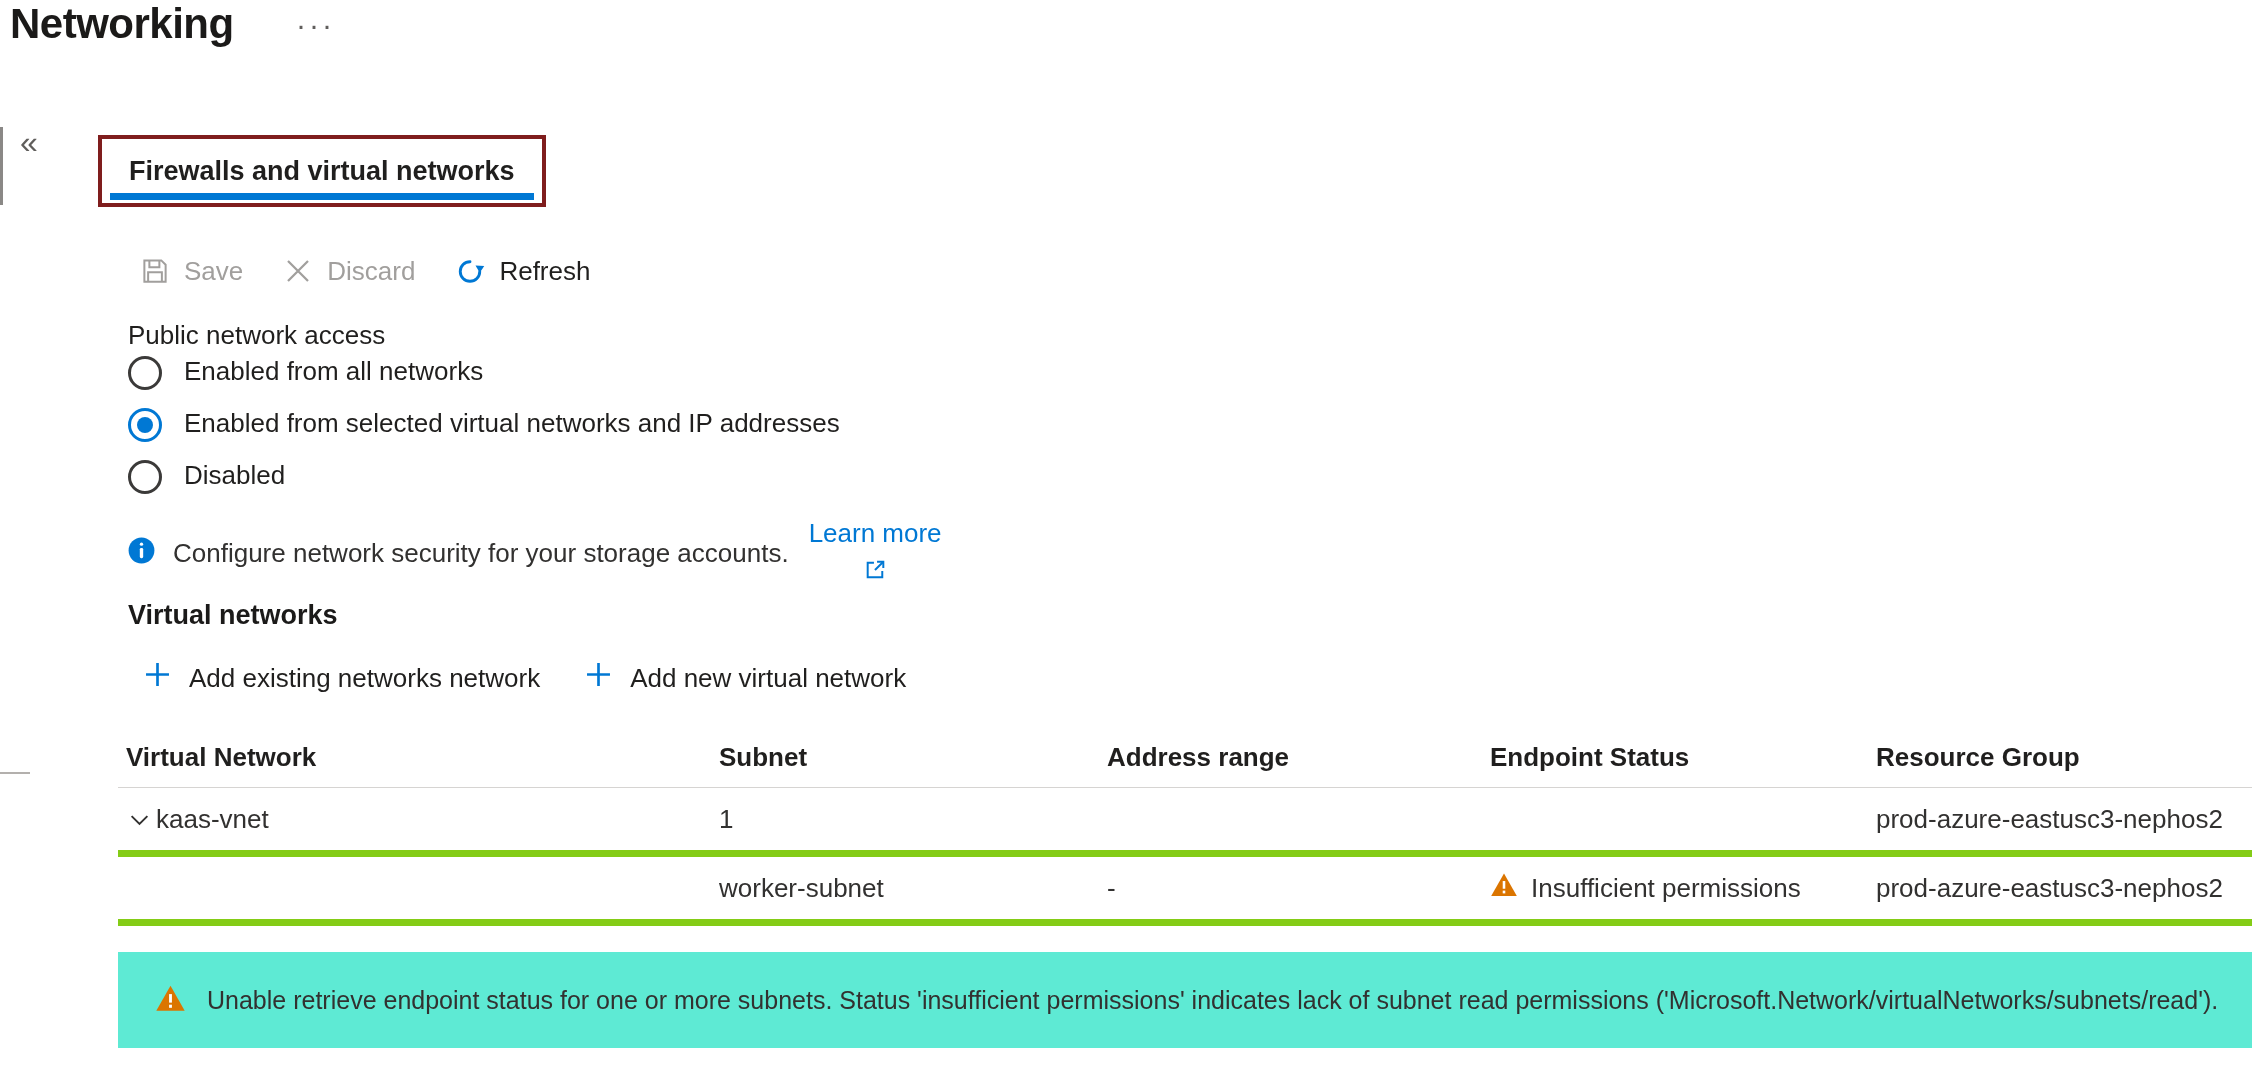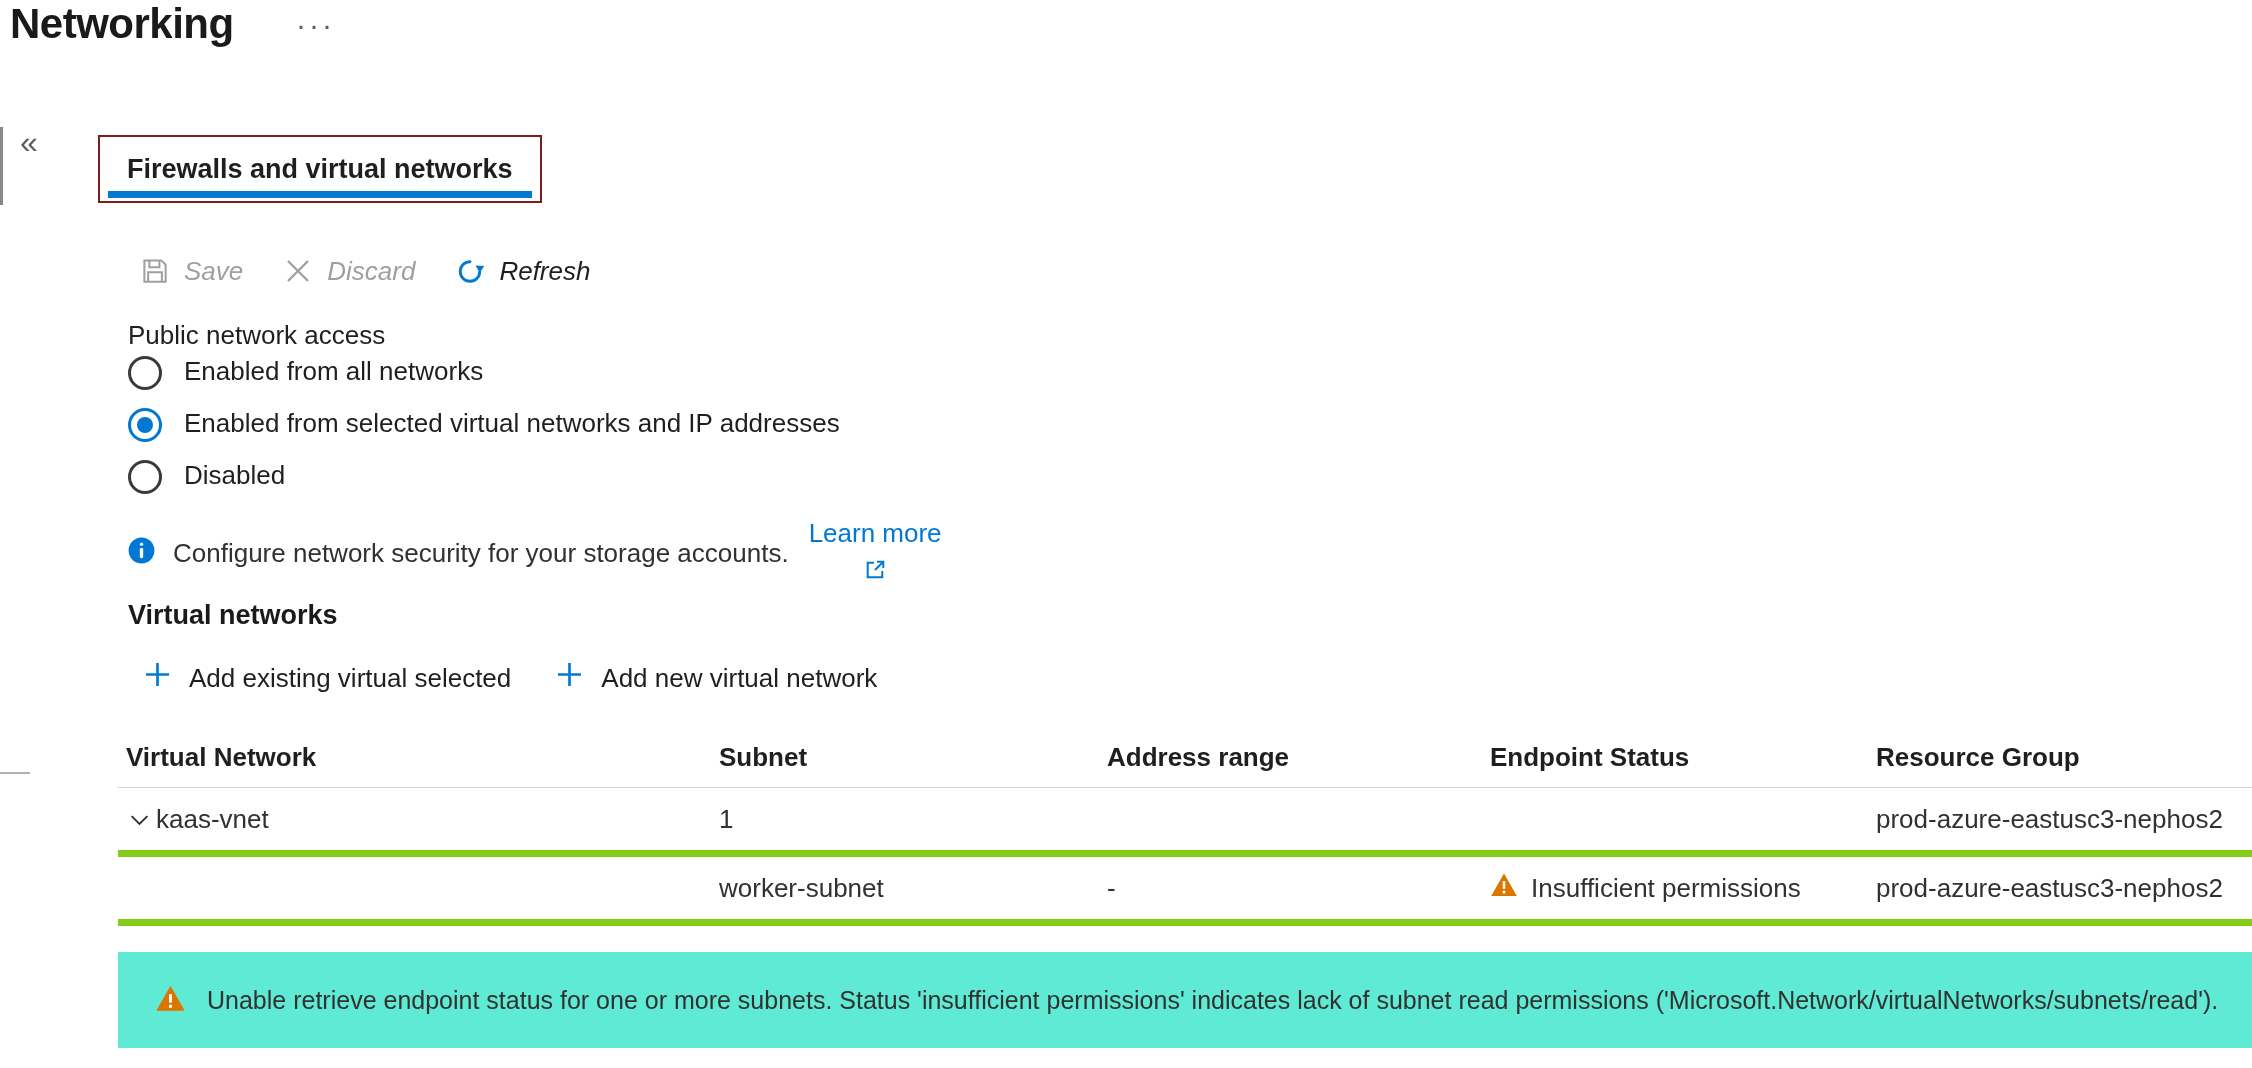--- a/index.html
+++ b/index.html
@@ -16,27 +16,27 @@
   .more-btn{left:296px;top:10px;font-size:30px;color:#605e5c;letter-spacing:3px;cursor:pointer;line-height:30px;}
   .collapse-btn{left:20px;top:124px;font-size:32px;color:#605e5c;cursor:pointer;}
   .vline-frag{left:0;top:127px;width:3px;height:78px;background:#8a8886;}
   .hdash-frag{left:0;top:772px;width:30px;height:2px;background:#b3b0ad;}
 
   
   .tabs{left:98px;top:135px;display:flex;align-items:stretch;}
   .tab{display:flex;align-items:center;font-size:27px;color:#201f1e;cursor:pointer;}
   .tab.selected{
     position:relative;height:64px;padding:0 27px;
-    border:2px solid #7f1d1d;background:#fff;font-weight:600;
+    border:4px solid #7f1d1d;background:#fff;font-weight:600;
   }
   .tab.selected .underline{position:absolute;left:8px;right:8px;bottom:3px;height:7px;background:#0078d4;}
   .tab.plain{padding:0 10px;margin-left:16px;height:68px;}
 
   
-  .toolbar{left:140px;top:248px;display:flex;align-items:center;gap:40px;height:46px;font-size:26px;font-style:italic;}
+  .toolbar{left:140px;top:248px;display:flex;align-items:center;gap:40px;height:46px;font-size:26px;}
   .tb-btn{display:flex;align-items:center;gap:14px;cursor:pointer;}
   .tb-btn.disabled{color:#a19f9d;cursor:default;}
   .tb-btn.enabled{color:#201f1e;}
   .tb-btn svg{display:block;}
 
   
   .pna-label{left:128px;top:320px;font-size:26px;color:#201f1e;}
   .radio-group{left:128px;top:356px;display:flex;flex-direction:column;}
   .radio-row{display:flex;align-items:flex-start;gap:22px;height:52px;cursor:pointer;}
   .radio{width:34px;height:34px;border-radius:50%;box-sizing:border-box;border:3px solid #3b3a39;background:#fff;flex:0 0 auto;display:flex;align-items:center;justify-content:center;}
@@ -156,21 +156,21 @@
 
 <div class="abs vn-heading">Virtual networks</div>
 
 <div class="abs add-row">
   <div class="add-btn">
     <span>
       <svg width="29" height="29" viewBox="0 0 24 24" stroke="#0078d4" stroke-width="2.2">
         <path d="M12 2.5 V21.5 M2.5 12 H21.5"></path>
       </svg>
     </span>
-    <span>Add existing virtual selected</span>
+    <span>Add existing networks network</span>
   </div>
   <div class="add-btn">
     <span>
       <svg width="29" height="29" viewBox="0 0 24 24" stroke="#0078d4" stroke-width="2.2">
         <path d="M12 2.5 V21.5 M2.5 12 H21.5"></path>
       </svg>
     </span>
     <span>Add new virtual network</span>
   </div>
 </div>

